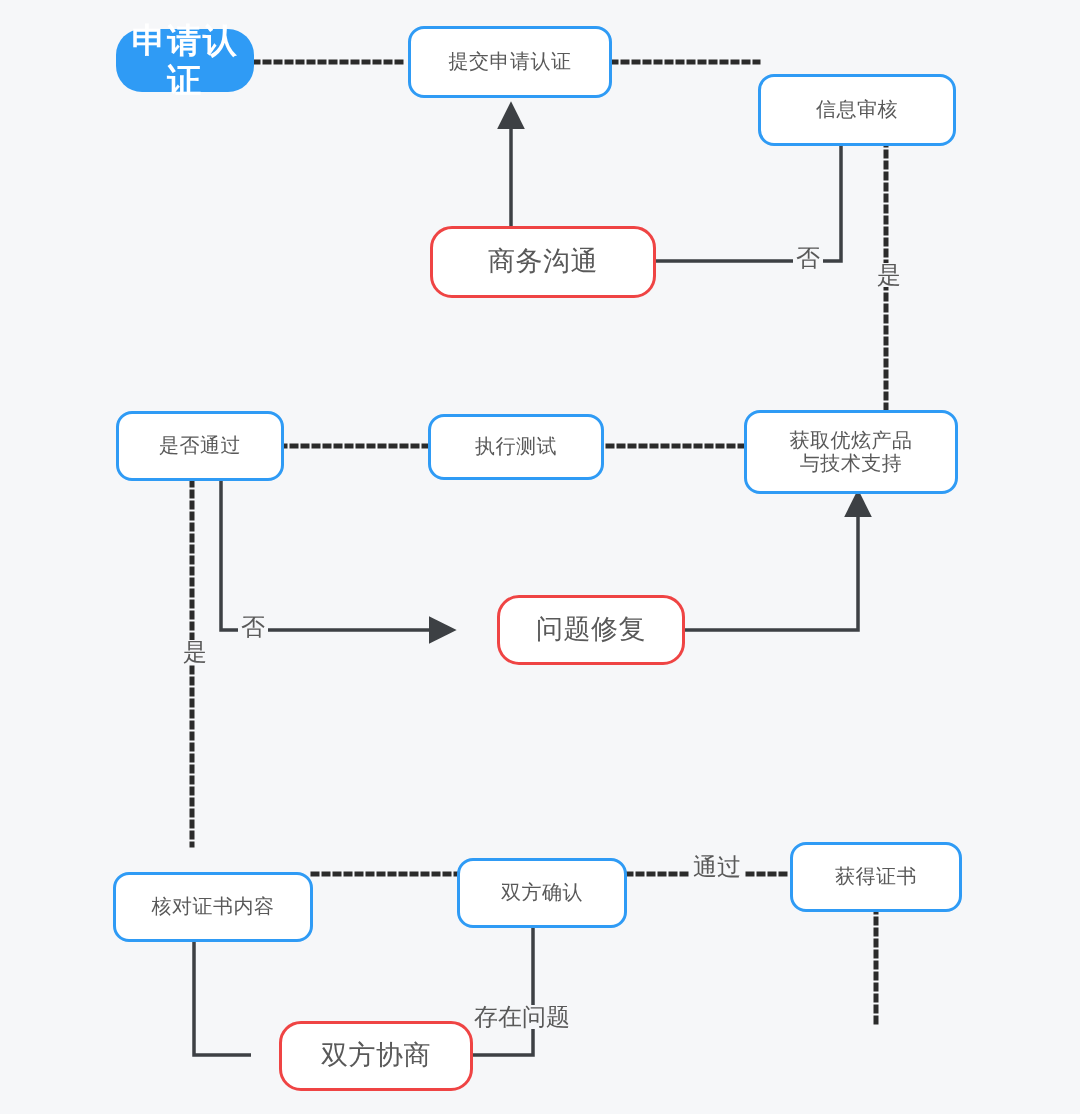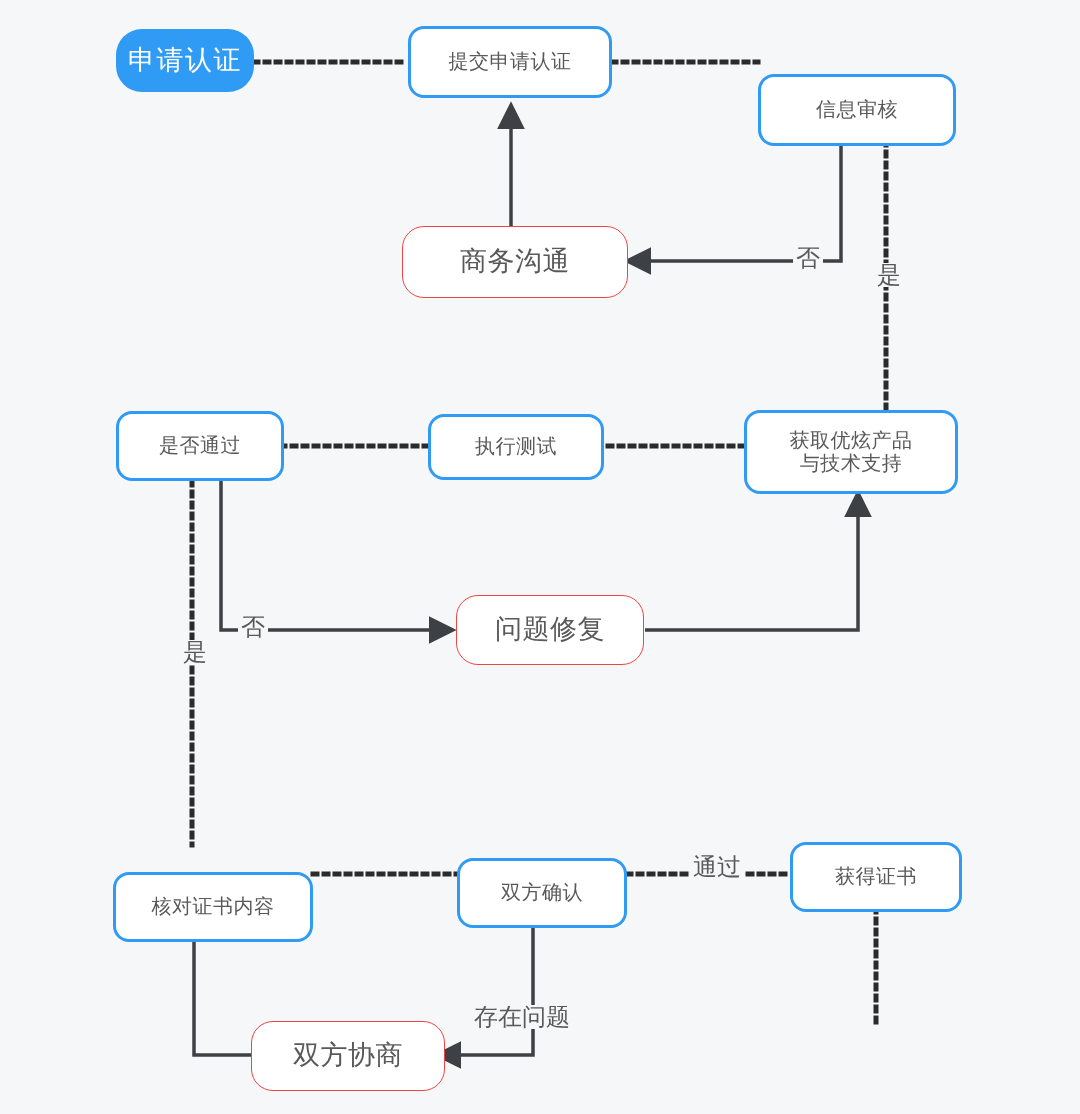--- a/index.html
+++ b/index.html
@@ -38,31 +38,32 @@
     line-height: 1.16;
     white-space: pre-line;
     letter-spacing: 0.5px;
   }
   .node.blue-outline {
     border: 3px solid #2f9bf5;
     color: #595959;
     font-size: 20px;
   }
   .node.dark-outline {
-    border: 1px solid #ef4444;
+    border: 3px solid #ef4444;
     color: #595959;
     font-size: 27px;
     border-radius: 22px;
+    margin-left: 28px;
   }
   .node.terminal {
     border: none;
     background: #2f9bf5;
     color: #ffffff;
-    font-size: 27px;
-    font-weight: normal;
+    font-size: 34px;
+    font-weight: bold;
     border-radius: 26px;
     letter-spacing: 1.5px;
   }
   .edge-label {
     position: absolute;
     color: #595959;
     font-size: 24px;
     background: #f6f7f9;
     padding: 0 3px;
     line-height: 1;
@@ -134,21 +135,21 @@
 
   <div class="node blue-outline" style="left:428px; top:414px; width:176px; height:66px;">
     <span>执行测试</span>
   </div>
 
   <div class="node blue-outline" style="left:744px; top:410px; width:214px; height:84px;">
     <span>获取优炫产品
 与技术支持</span>
   </div>
 
-  <div class="node dark-outline" style="left:456px; top:595px; width:188px; height:70px;">
+  <div class="node dark-outline" style="left:469px; top:595px; width:188px; height:70px;">
     <span>问题修复</span>
   </div>
 
   <div class="node blue-outline" style="left:113px; top:842px; width:200px; height:70px;margin-top:30px;">
     <span>核对证书内容</span>
   </div>
 
   <div class="node blue-outline" style="left:457px; top:858px; width:170px; height:70px;">
     <span>双方确认</span>
   </div>

